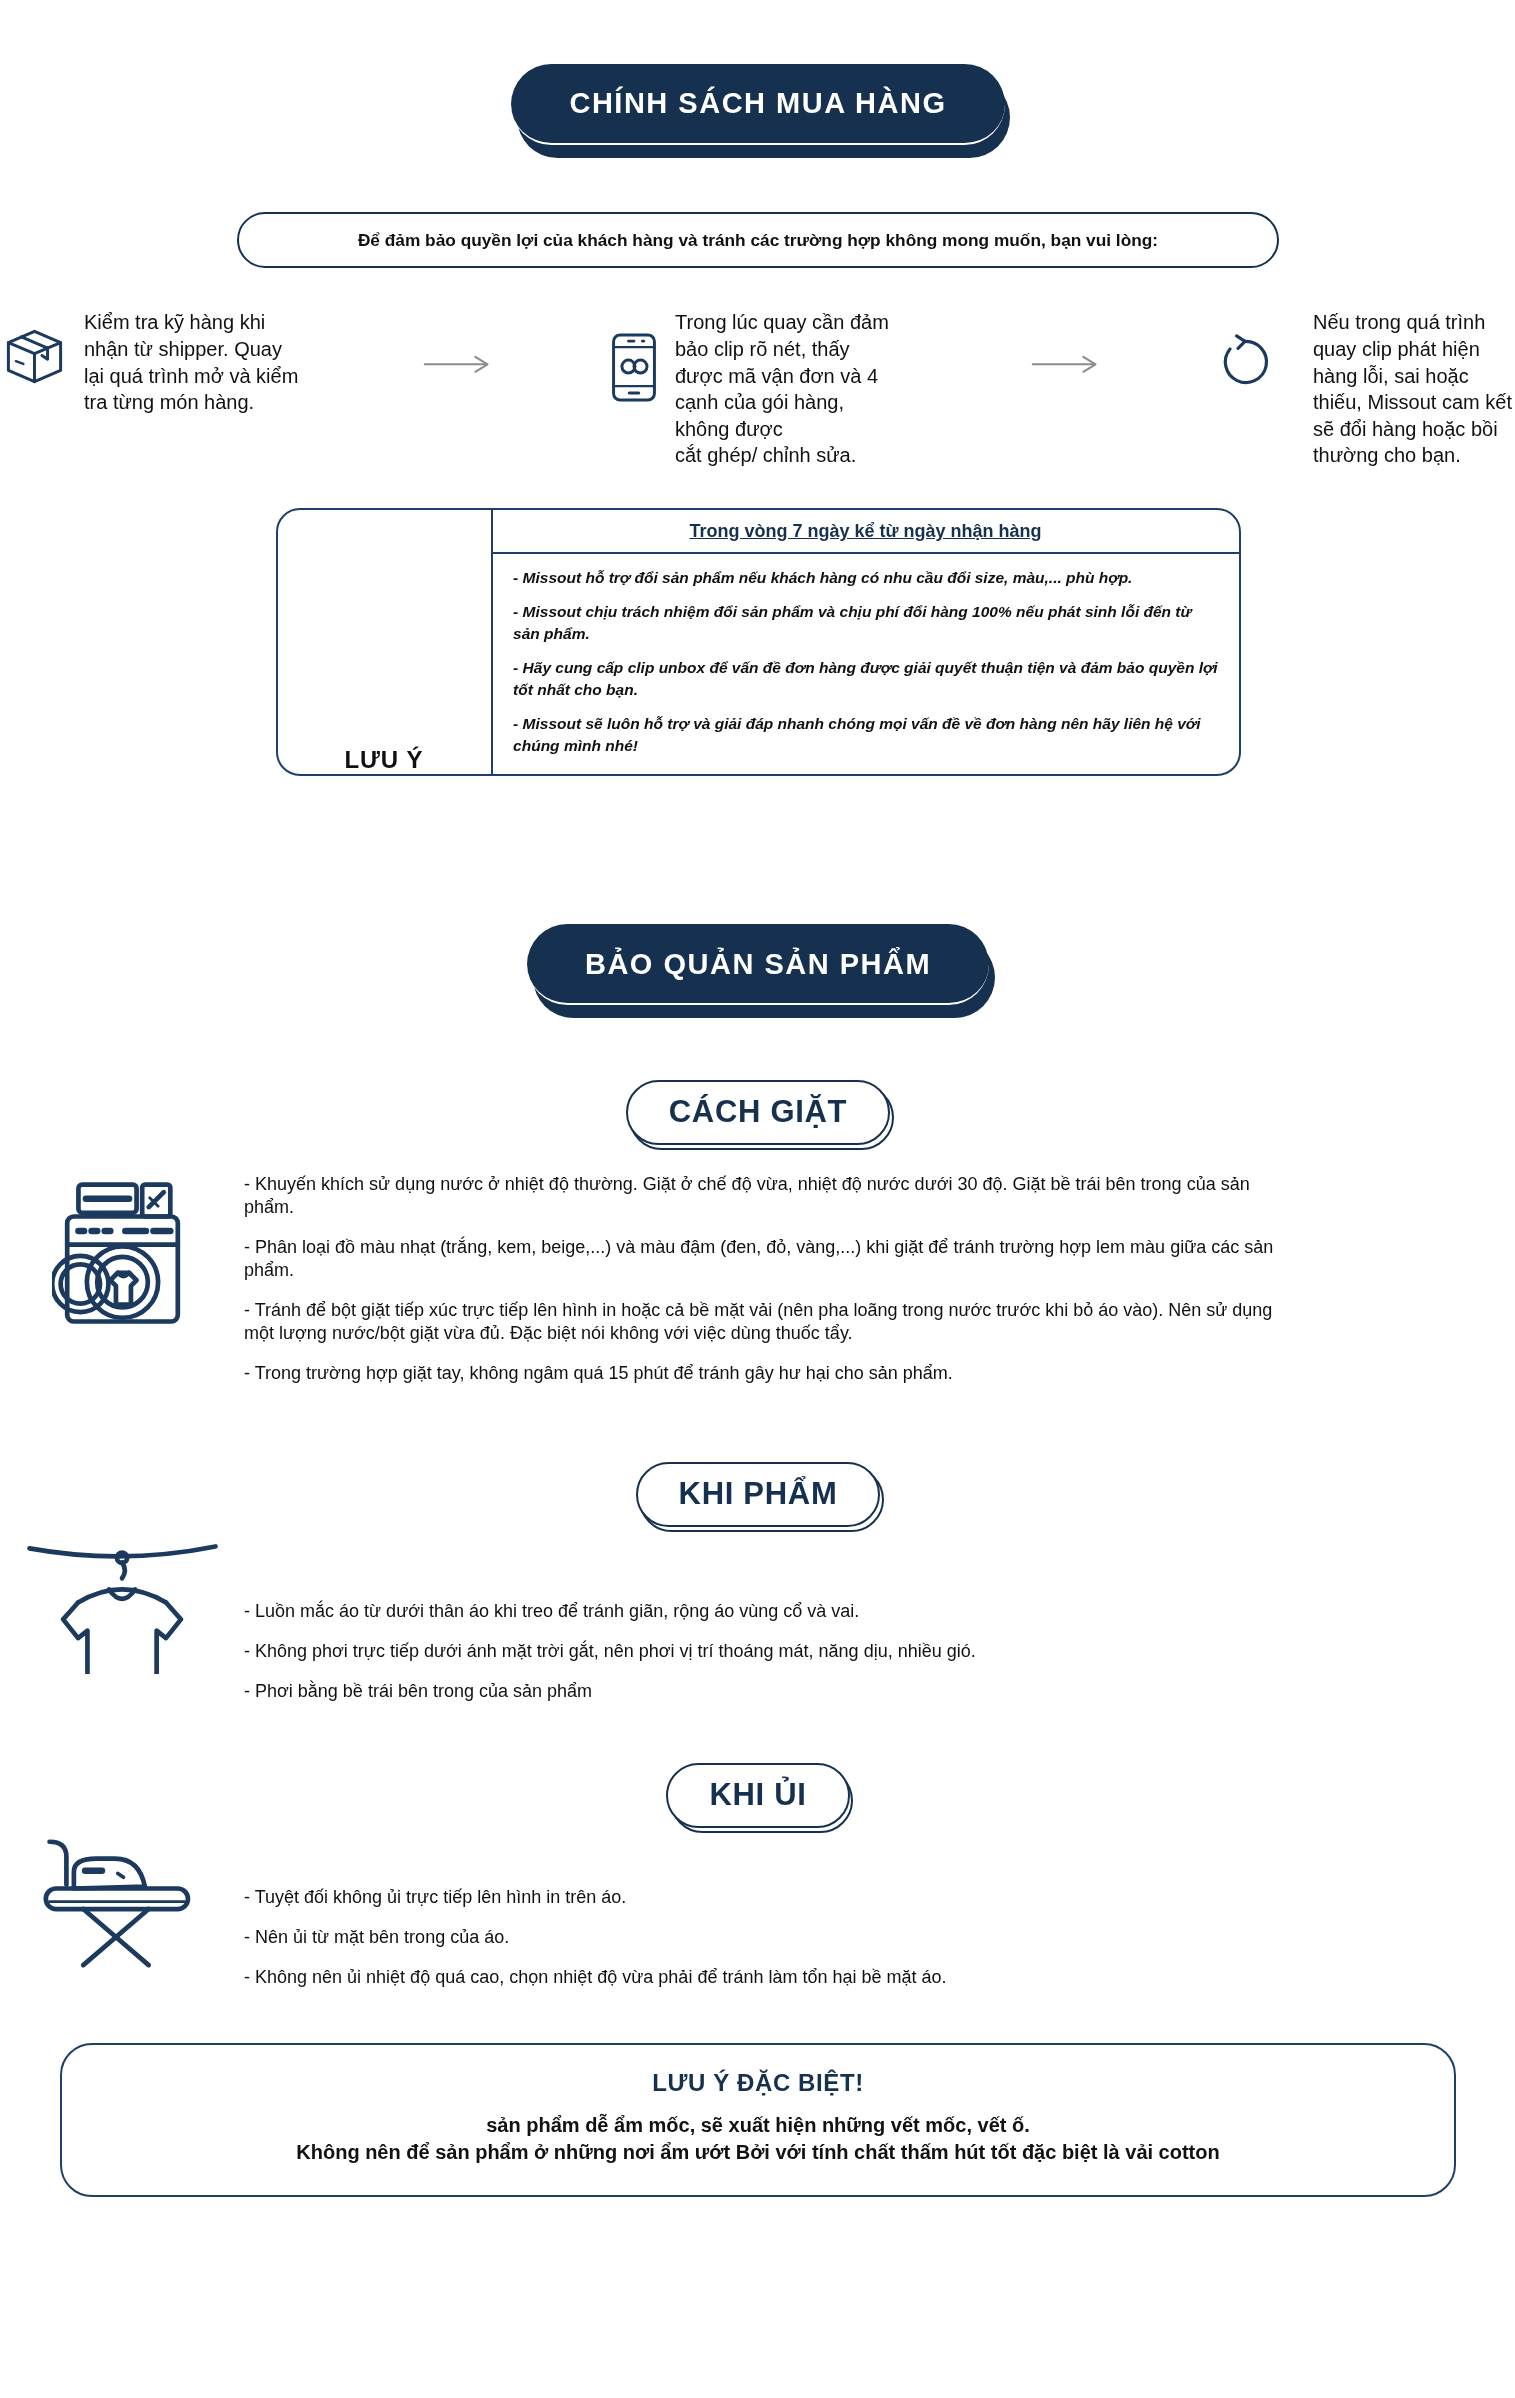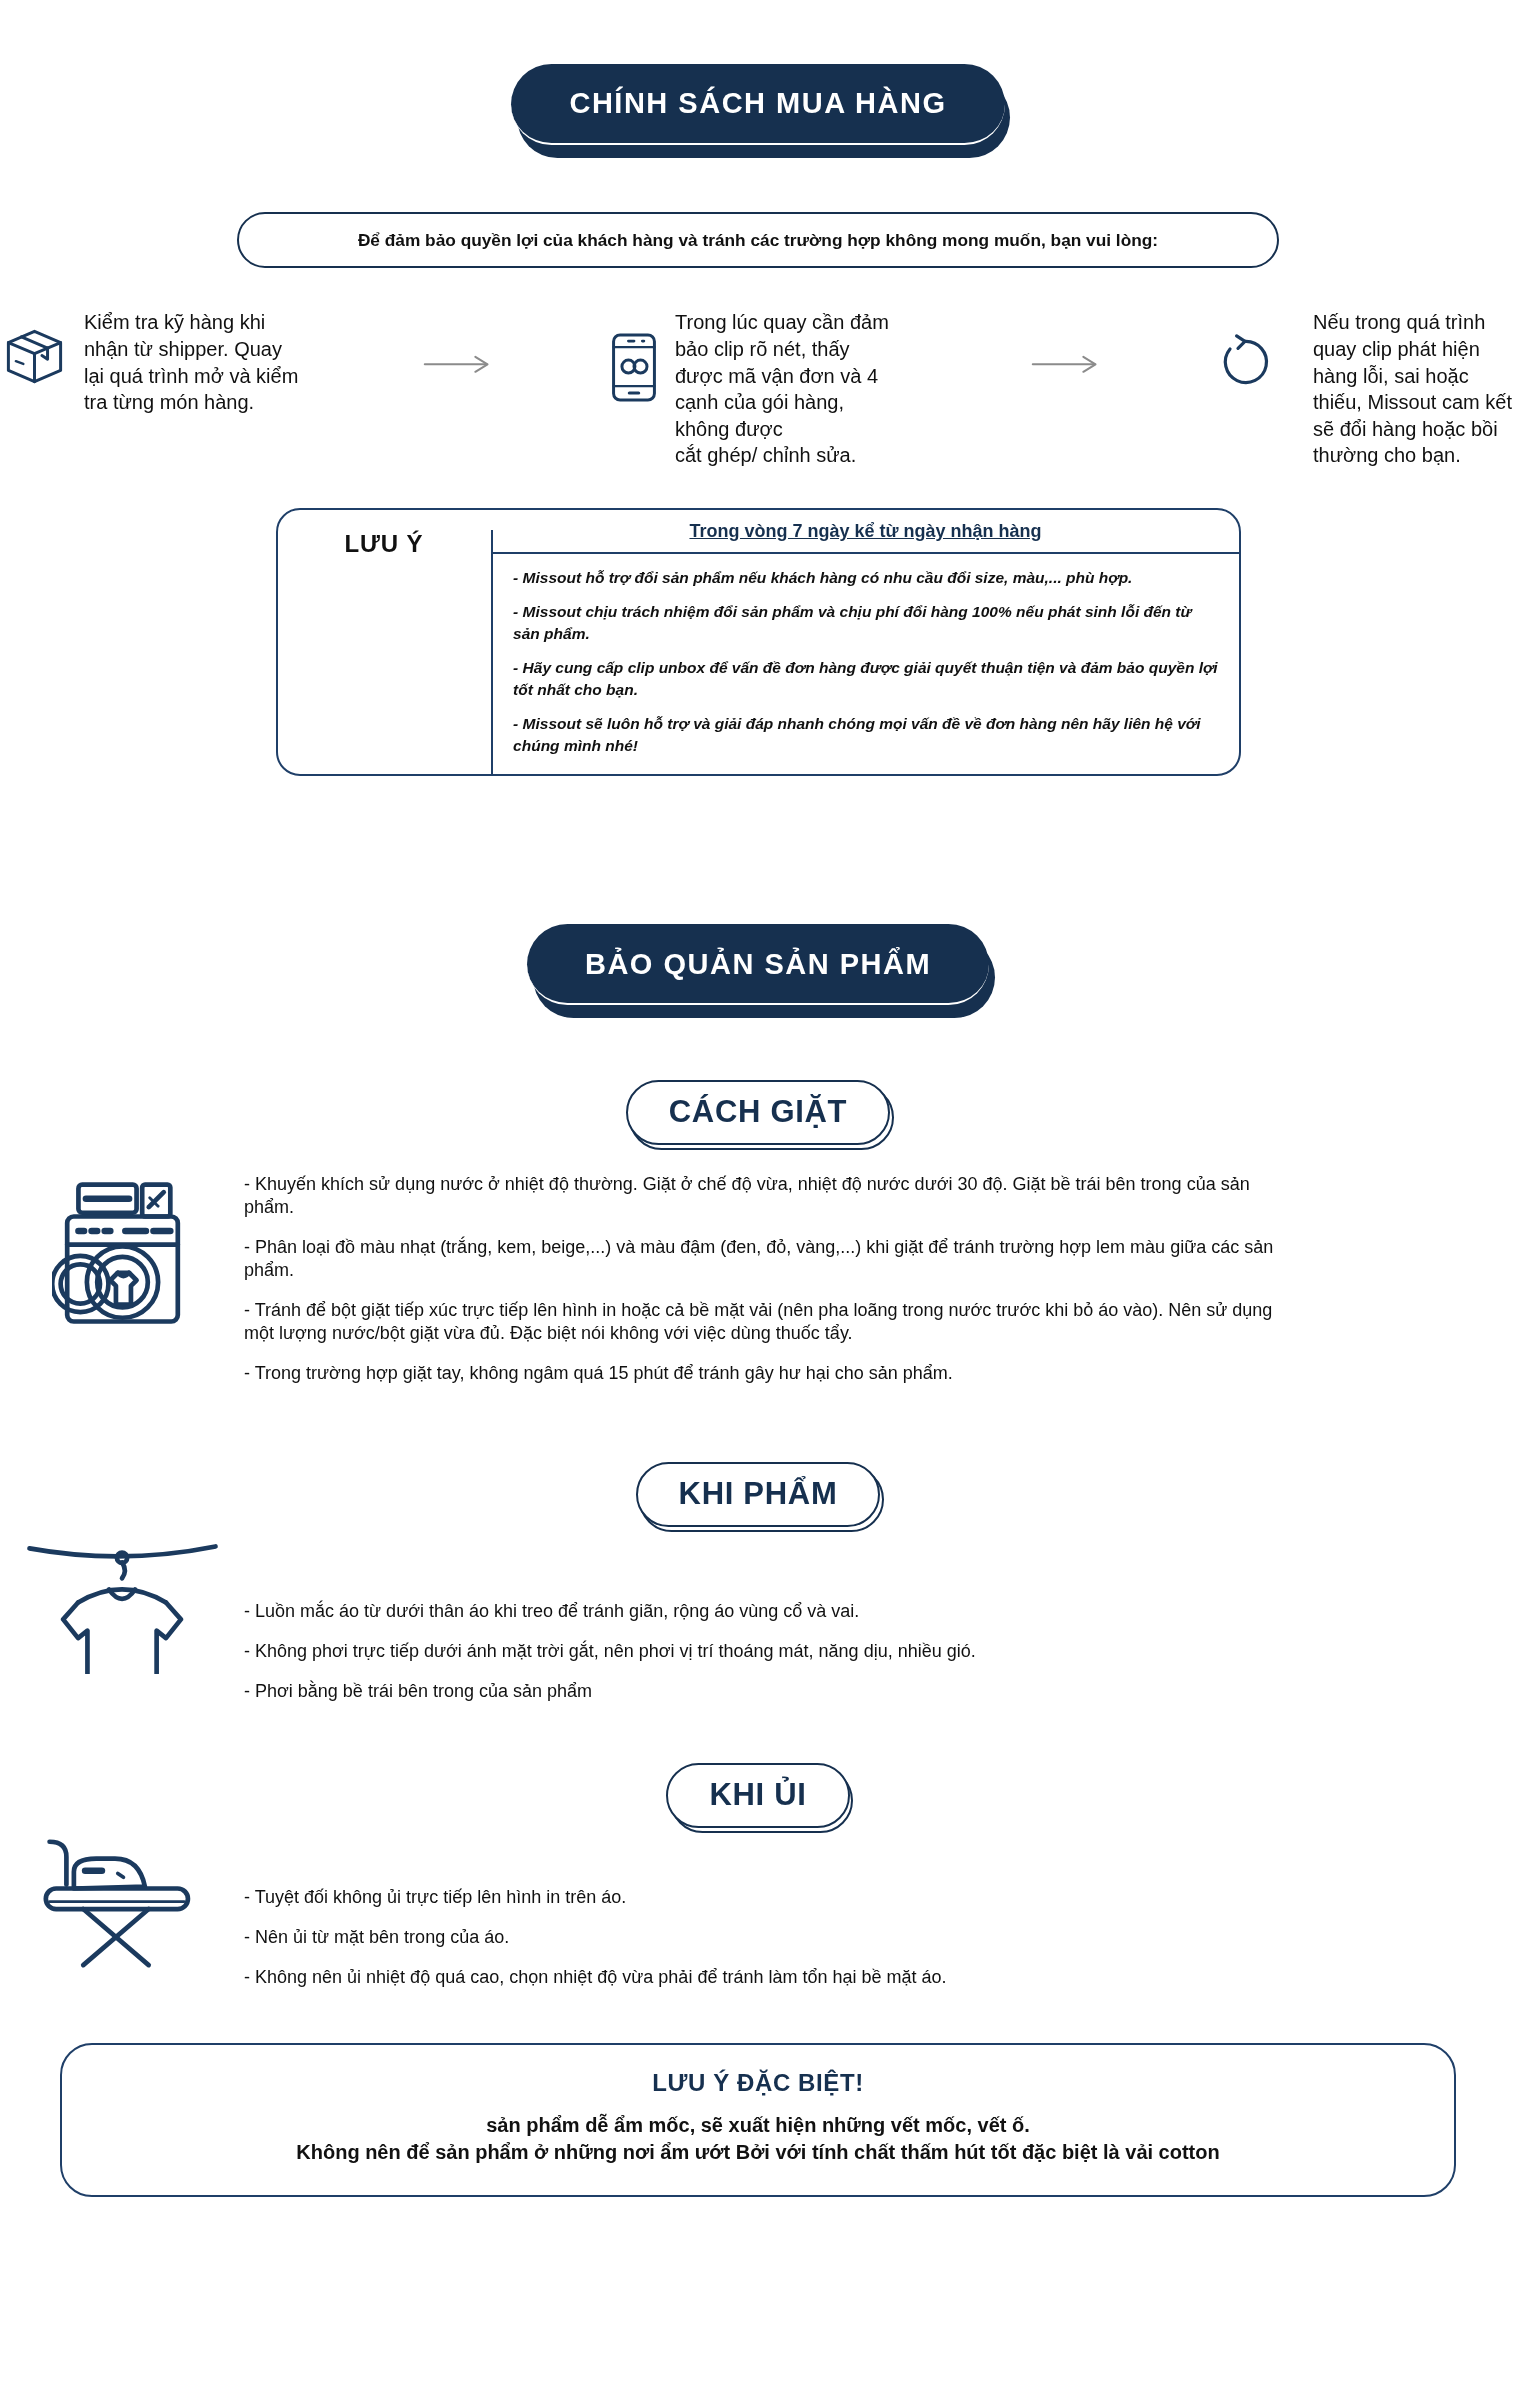--- a/index.html
+++ b/index.html
@@ -106,24 +106,23 @@
   .note-table {
     border: 2.3px solid #1f3f68;
     border-radius: 24px;
     display: flex;
     background: #fff;
     overflow: hidden;
   }
   .note-left {
     flex: 0 0 215px;
     display: flex;
-    align-items: flex-start;
+    align-items: flex-end;
     justify-content: center;
     border-right: 2.3px solid #1f3f68;
-    margin-top: 20px;
   }
   .note-left .label {
     font-size: 24px;
     font-weight: bold;
     color: #111;
     letter-spacing: 0.9px;
   }
   .note-right { flex: 1 1 auto; }
   .note-head {
     text-align: center;

